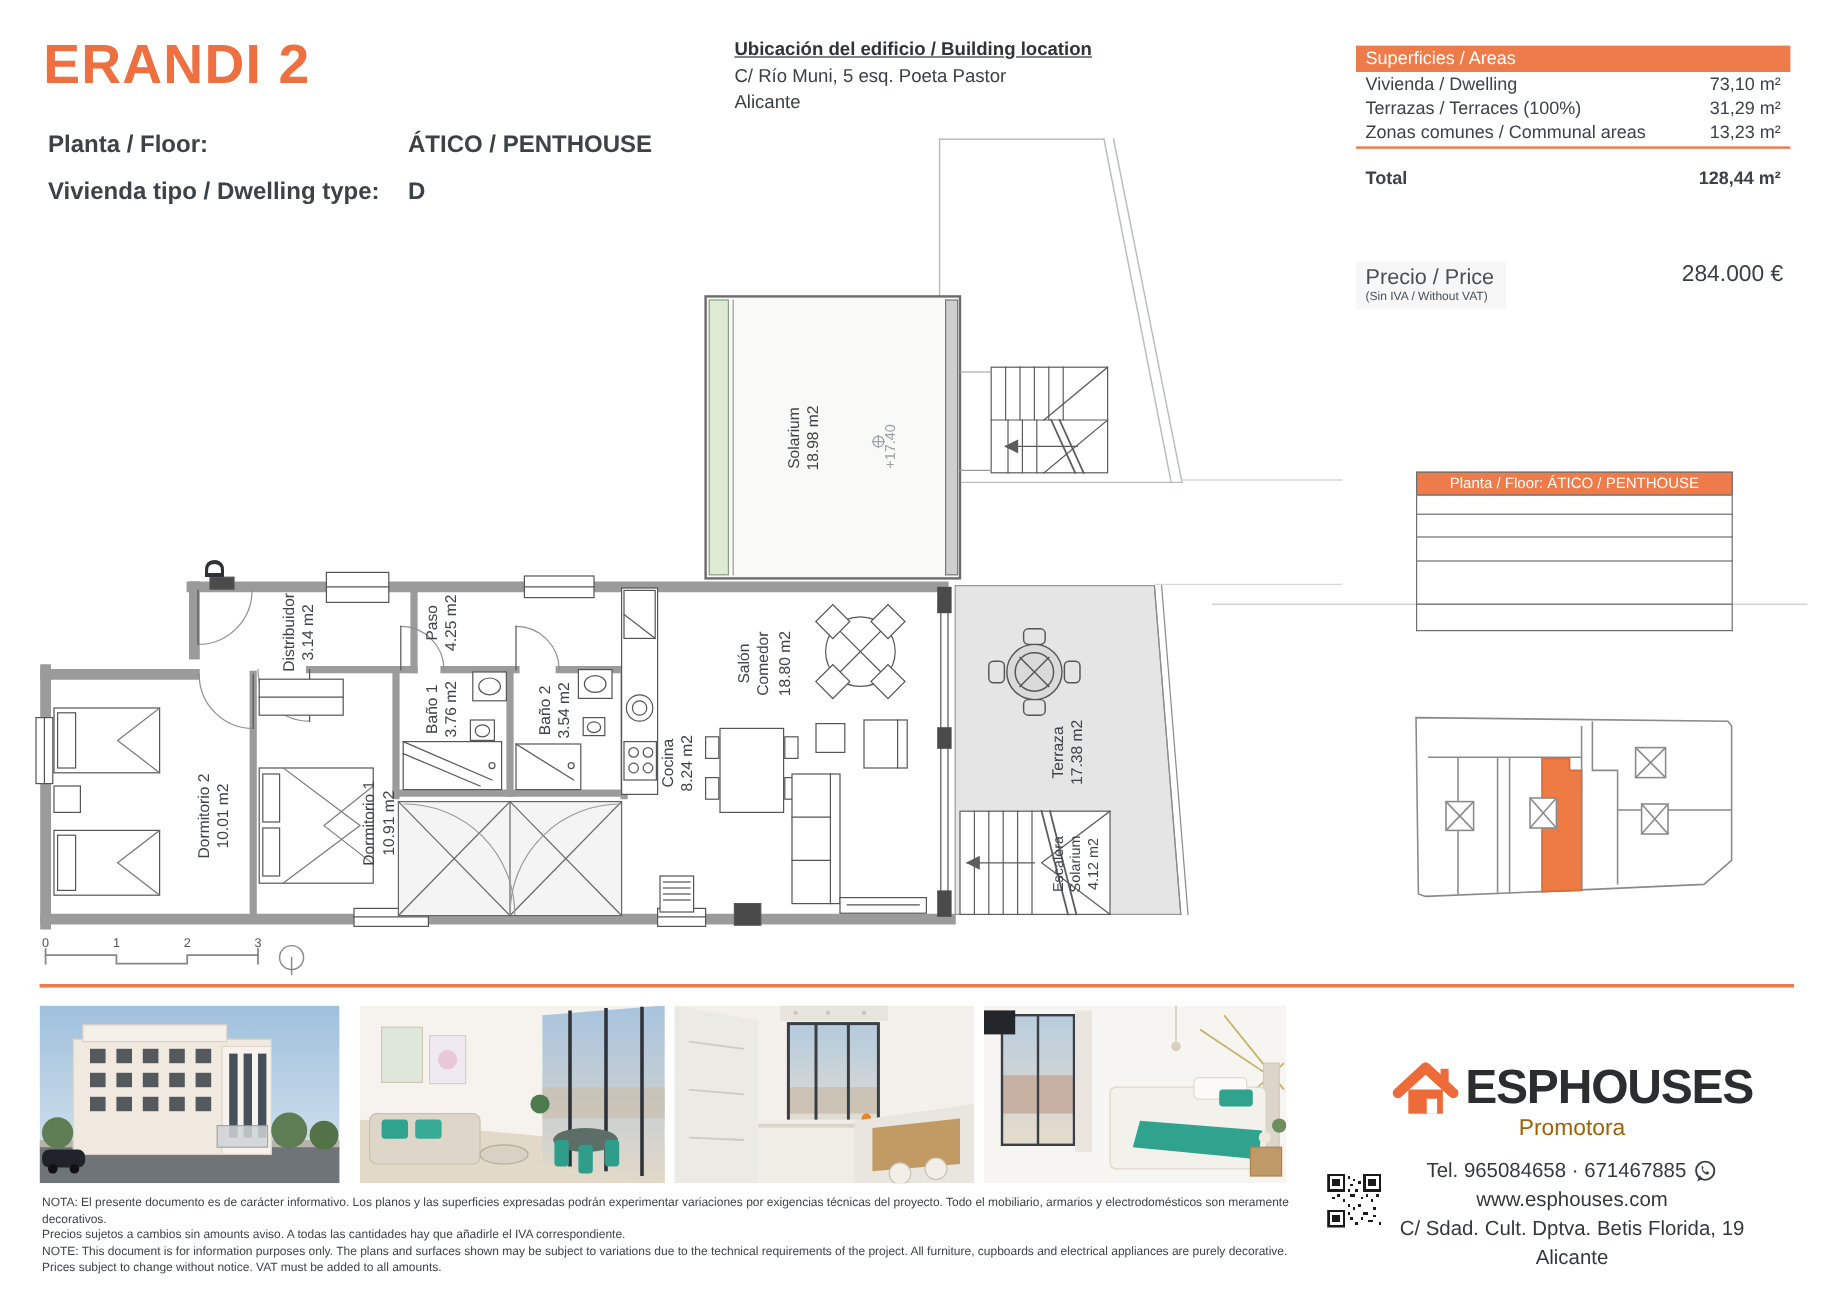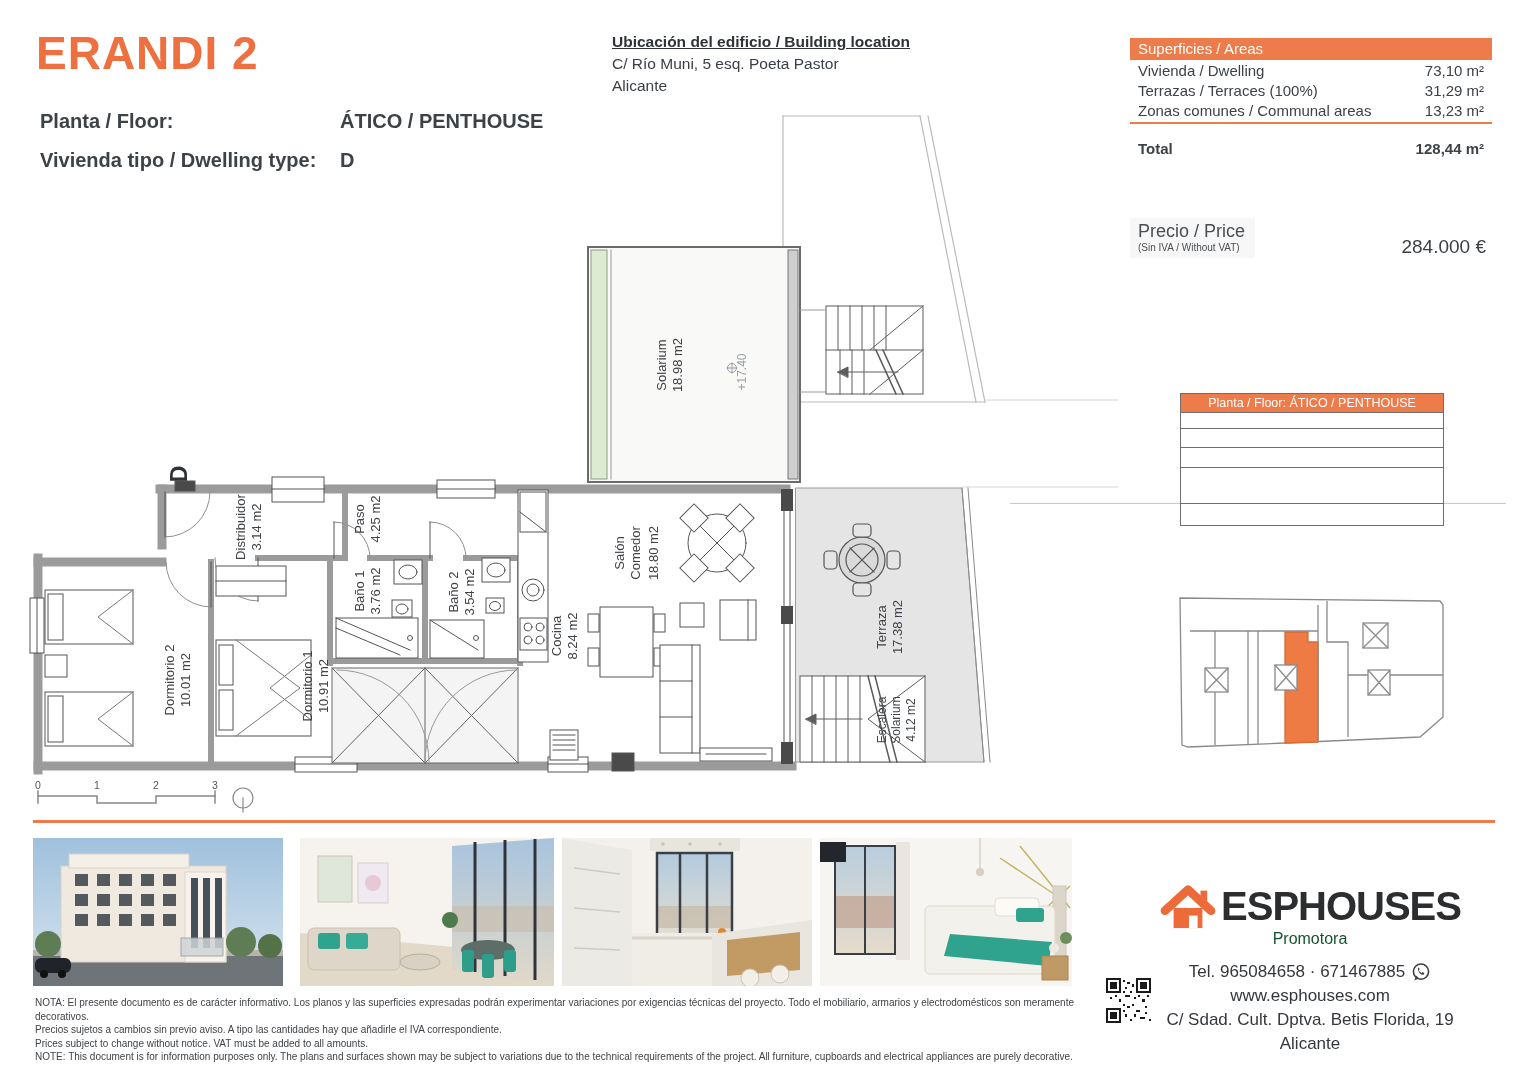--- a/index.html
+++ b/index.html
@@ -10,34 +10,34 @@
   .brand-title{font-size:46px;font-weight:bold;letter-spacing:1px;color:#EE6F3F}
   .hline{font-size:20px;font-weight:bold;color:#3d4247}
   .loc-title{font-size:15.5px;font-weight:bold;text-decoration:underline;color:#2f3337}
   .loc-line{font-size:15.5px;color:#3a3f44;margin-top:4px}
   .areas{width:362px;font-size:15px}
   .areas .hdr{background:#EE7B4A;color:#fff;padding:2px 8px;font-size:15px;height:22px}
   .areas .row{display:flex;justify-content:space-between;padding:1.5px 8px 1.5px 8px}
   .areas .row .v{font-weight:normal}
   .areas .total{display:flex;justify-content:space-between;padding:16px 8px;font-weight:bold;
                 border-top:2.5px solid #EE7B4A;margin-top:2px}
-  .price{width:362px;display:flex;justify-content:space-between;align-items:flex-end}
+  .price{width:362px;display:flex;justify-content:space-between;align-items:flex-start}
   .price .lbl{background:#f7f7f7;padding:3px 10px 5px 8px}
   .price .l1{font-size:18px;color:#4a4f54}
   .price .l2{font-size:10px;color:#4a4f54}
   .price .v{font-size:19px;color:#3a3f44;padding-right:6px}
   .ftable{width:264px;font-size:12.5px}
   .ftable .fhdr{background:#EE7B4A;border:1px solid #6e6e6e;color:#fff;text-align:center;
                 height:20px;line-height:19px}
   .ftable .frow{border:1px solid #6e6e6e;border-top:none;background:transparent}
   .notes{font-size:10px;color:#3f4347;line-height:13.5px;width:1070px}
   .foot{width:420px;text-align:center;color:#2f3337}
   .foot .logo-row{display:flex;align-items:center;justify-content:center;gap:4px}
   .foot .brand{font-size:40px;font-weight:bold;color:#2b2d2f;letter-spacing:-1px}
-  .foot .sub{font-size:16px;margin-top:0px;color:#14532d}
+  .foot .sub{font-size:19px;margin-top:0px;color:#a16207}
   .foot .line{font-size:17px;margin-top:4px;color:#34383c;display:flex;align-items:center;justify-content:center;gap:6px}
   .divider{background:#ED7C4C;height:3px}
 </style>
 </head>
 <body>
 
 <div class="page">
 
   <div class="abs brand-title" style="left:36px;top:26px">ERANDI 2</div>
 
@@ -540,23 +540,23 @@
     <polygon points="130,96 232,104 228,128 124,118" fill="#2fa38e"></polygon>
     <rect x="175" y="60" width="44" height="18" rx="4" fill="#fbfaf7" stroke="#e2dcd0"></rect>
     <rect x="196" y="70" width="28" height="14" rx="3" fill="#2fa38e"></rect>
     <rect x="222" y="118" width="26" height="24" fill="#c09a66" stroke="#a9854f"></rect>
     <circle cx="234" cy="110" r="5" fill="#efe9dd"></circle>
     <circle cx="246" cy="100" r="6" fill="#6d8f5c"></circle>
   </svg>
 
   <div class="abs notes" style="left:35px;top:996px">
     <div>NOTA: El presente documento es de carácter informativo. Los planos y las superficies expresadas podrán experimentar variaciones por exigencias técnicas del proyecto. Todo el mobiliario, armarios y electrodomésticos son meramente decorativos.</div>
-    <div>Precios sujetos a cambios sin previo aviso. A tipo las cantidades hay que añadirle el IVA correspondiente.</div>
+    <div>Precios sujetos a cambios sin amounts aviso. A todas las cantidades hay que añadirle el IVA correspondiente.</div>
+    <div>NOTE: This document is for information purposes only. The plans and surfaces shown may be subject to variations due to the technical requirements of the project. All furniture, cupboards and electrical appliances are purely decorative.</div>
     <div>Prices subject to change without notice. VAT must be added to all amounts.</div>
-    <div>NOTE: This document is for information purposes only. The plans and surfaces shown may be subject to variations due to the technical requirements of the project. All furniture, cupboards and electrical appliances are purely decorative.</div>
   </div>
 
   <div class="abs foot" style="left:1100px;top:882px">
     <div class="logo-row">
       <svg width="58" height="48" viewBox="0 0 60 50">
         <path d="M6,30 L30,8 L54,30" stroke="#ED6A39" stroke-width="9" fill="none" stroke-linecap="round" stroke-linejoin="round"></path>
         <rect x="43" y="9" width="7" height="12" fill="#ED6A39"></rect>
         <rect x="15" y="27" width="30" height="21" fill="#ED6A39"></rect>
         <rect x="31" y="35" width="9" height="13" fill="#fff"></rect>
       </svg>

